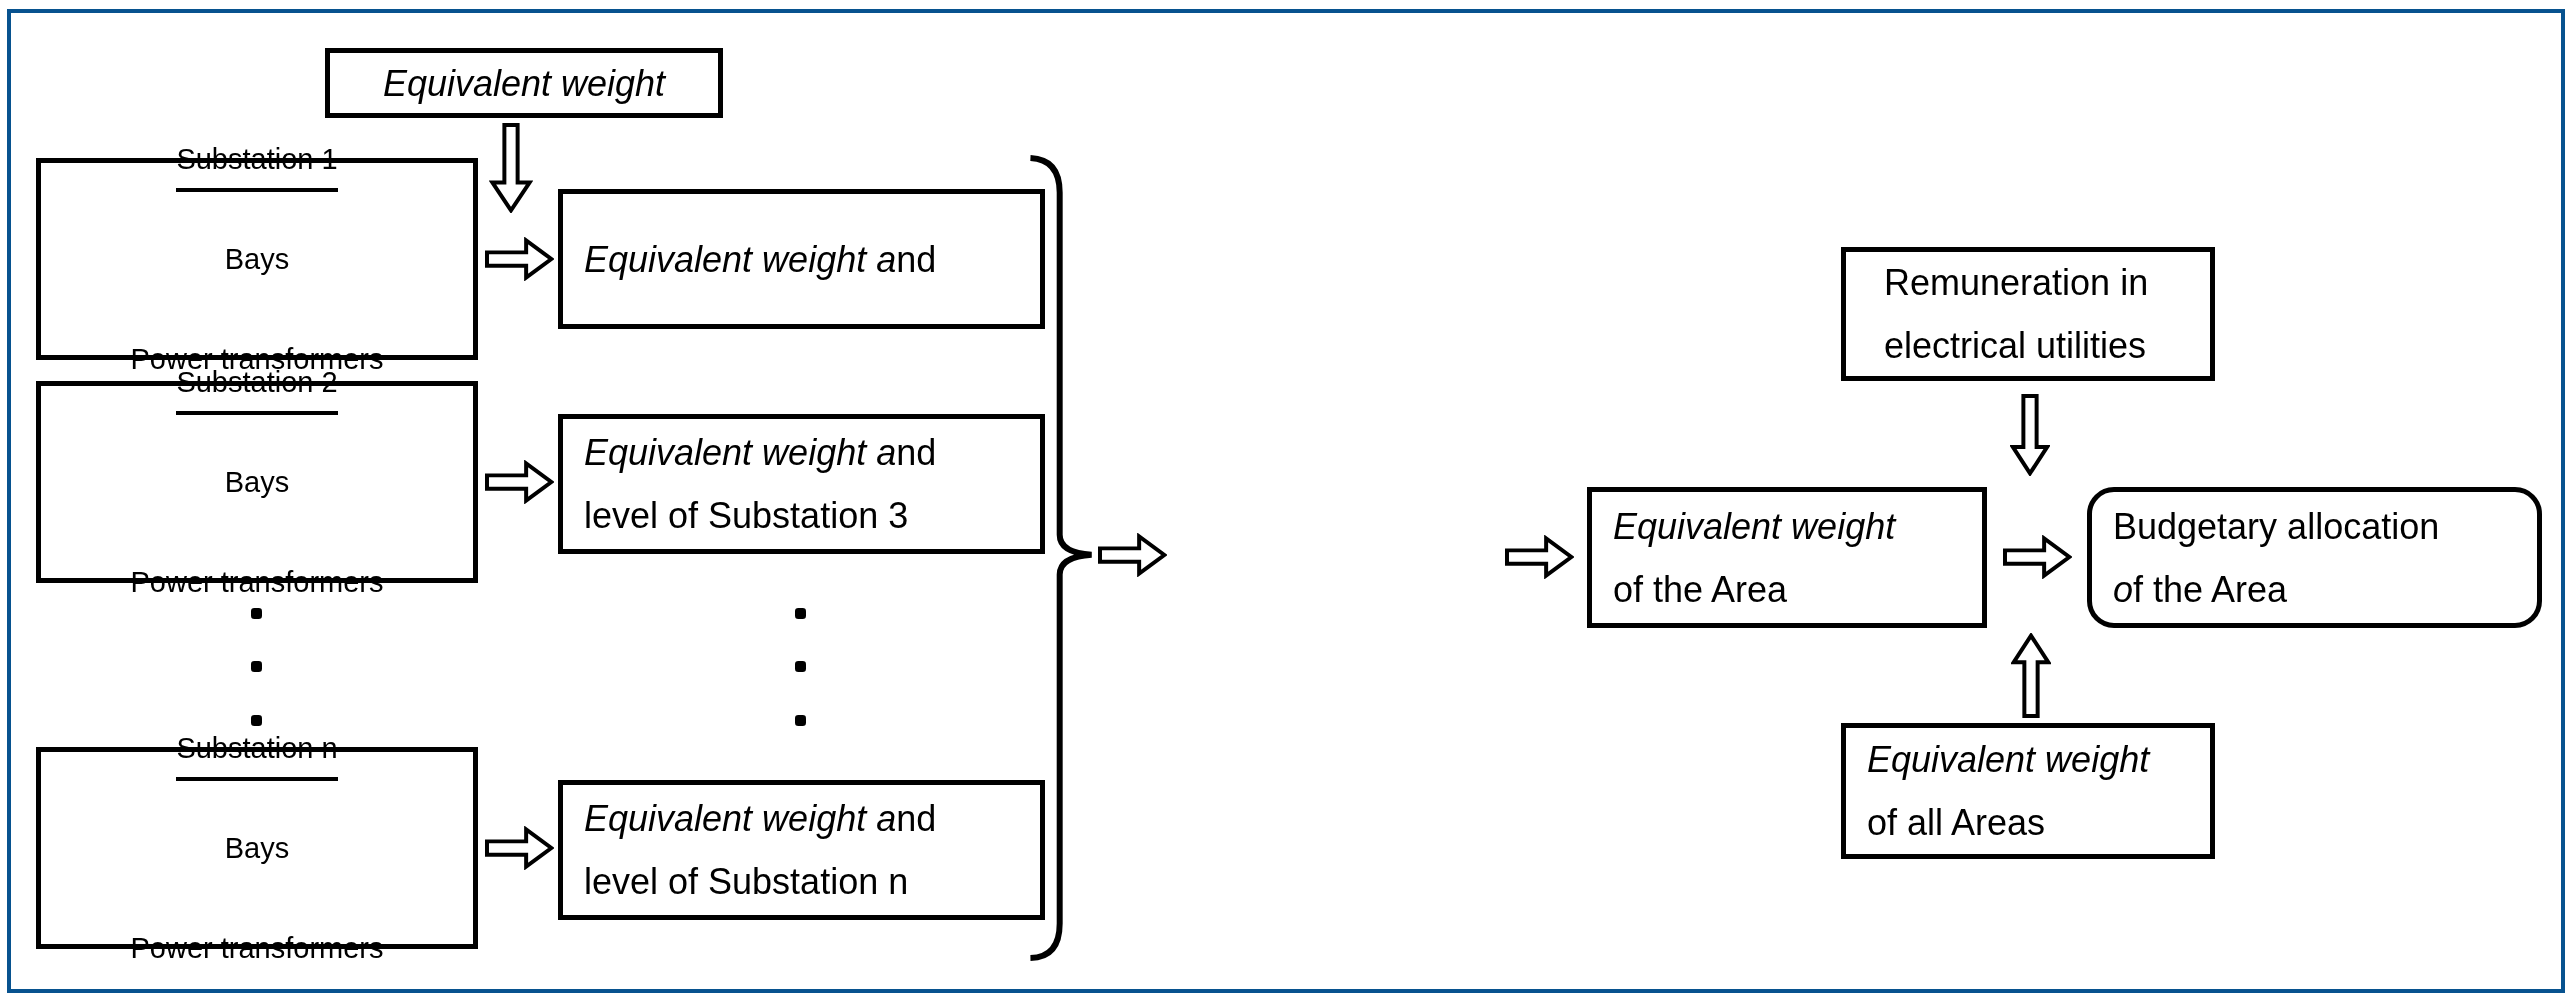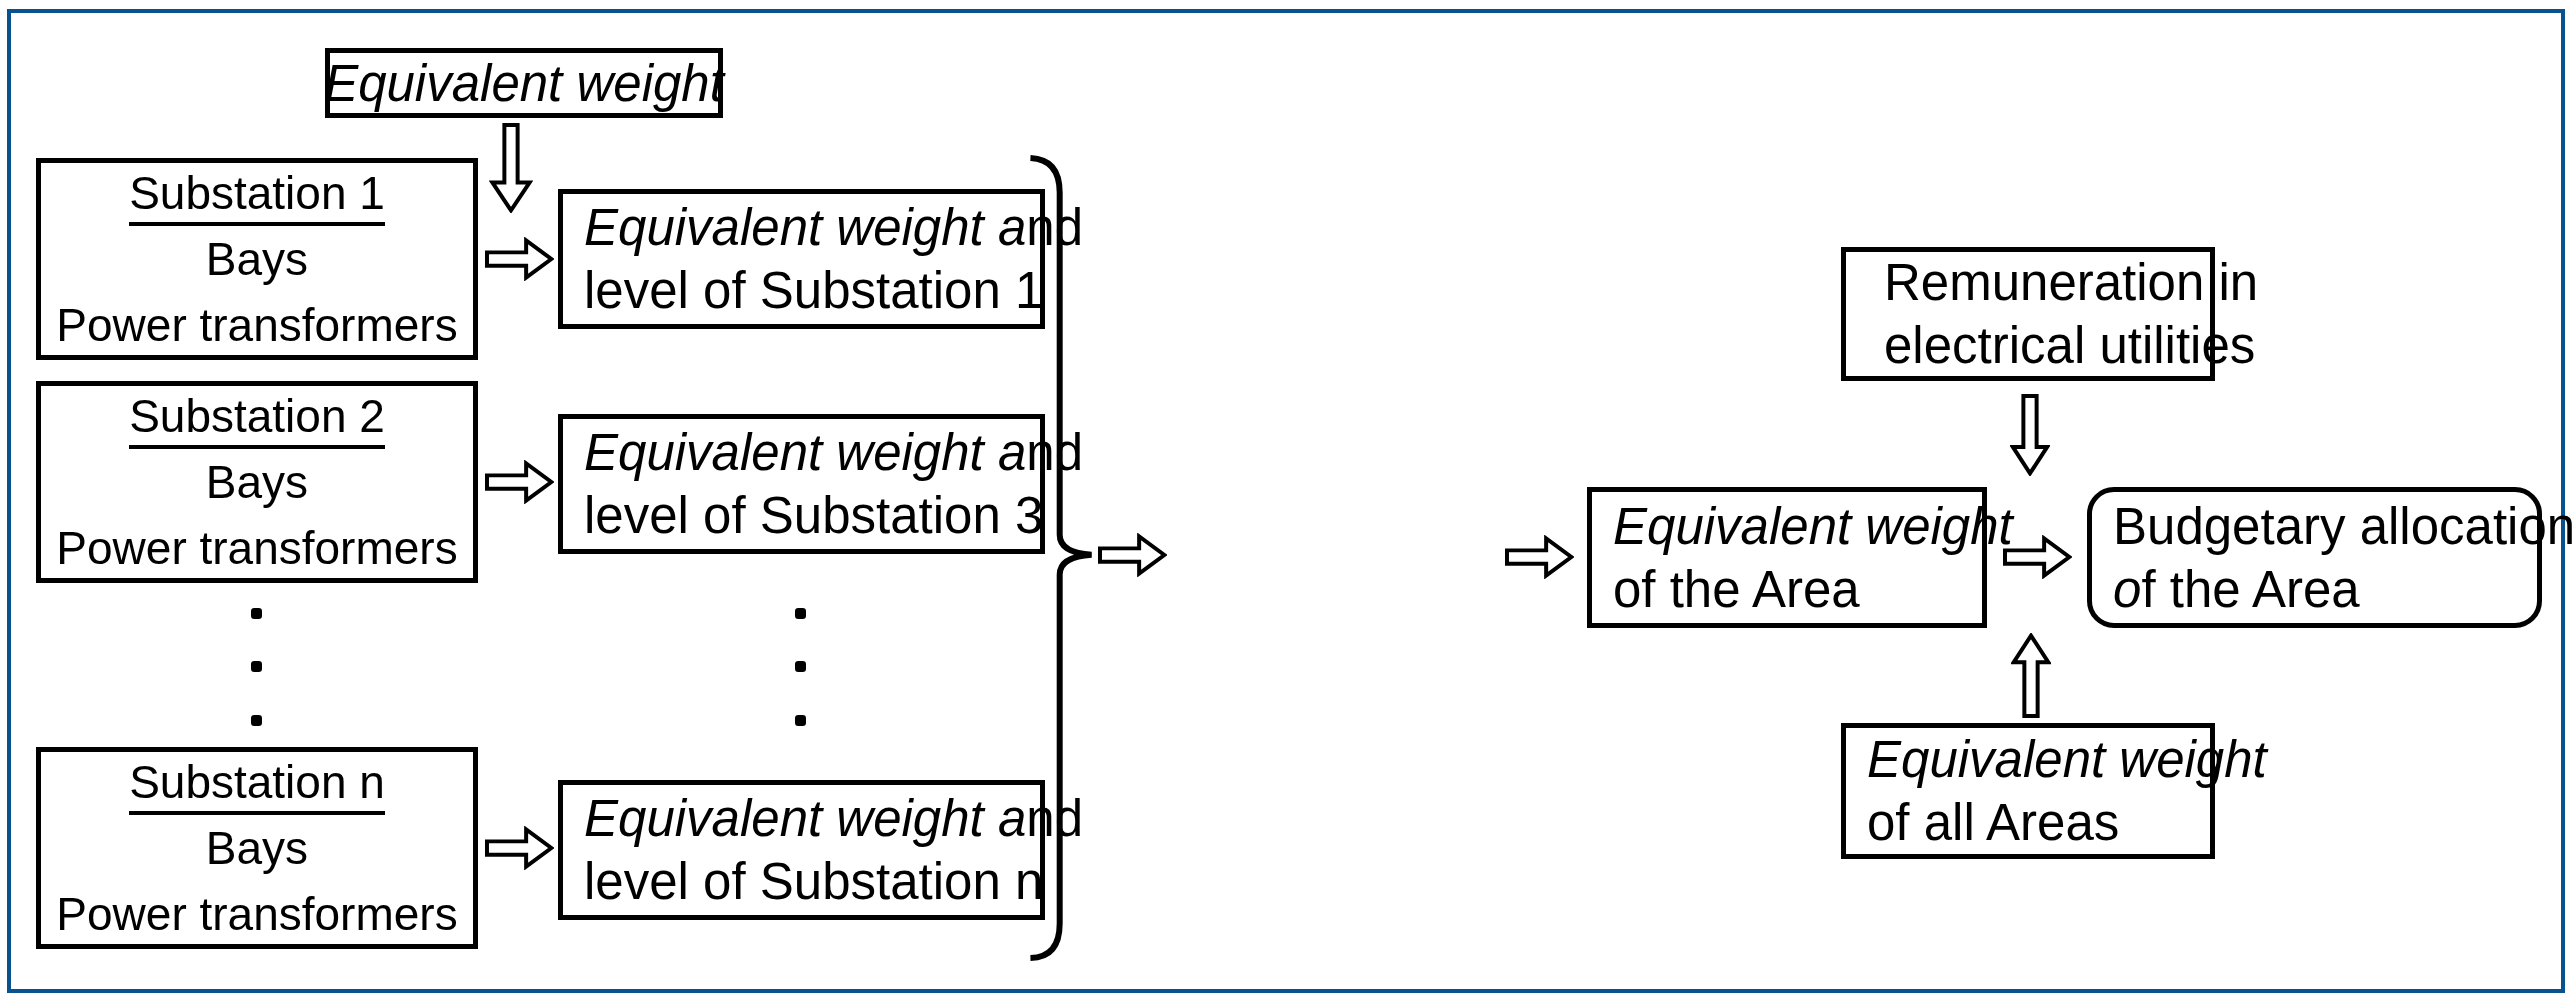--- a/index.html
+++ b/index.html
@@ -19,27 +19,27 @@
     background: #ffffff;
   }
   .box {
     position: absolute;
     box-sizing: border-box;
     border: 5.3px solid #000;
     background: #fff;
     display: flex;
     flex-direction: column;
     justify-content: center;
-    font-size: 51px;
+    font-size: 36px;
     line-height: 63px;
     white-space: nowrap;
   }
   .box.center { align-items: center; text-align: center; }
   .box.left   { padding-left: 21px; }
-  .sub { font-size: 46px; line-height: 66px; }
+  .sub { font-size: 29px; line-height: 66px; gap: 34px; }
   .sub .title-u {
     display: inline-block;
     border-bottom: 4.7px solid #000;
     padding-bottom: 2.7px;
     line-height: 52px;
     margin-top: 6.6px;
   }
   .it { font-style: italic; }
   .arrow { position: absolute; }
   .arrow svg { display: block; }
@@ -74,21 +74,20 @@
   </div>
 
   <div class="box center sub" style="left:36px; top:747px; width:442px; height:202px;">
     <span class="title-u">Substation n</span>
     <span>Bays</span>
     <span>Power transformers</span>
   </div>
 
   <div class="box left" style="left:558px; top:189px; width:487px; height:140px;">
     <span><span class="it">Equivalent weight a</span><span>nd</span></span>
-    <span>level of Substation 1</span>
   </div>
 
   <div class="box left" style="left:558px; top:414px; width:487px; height:140px;">
     <span><span class="it">Equivalent weight a</span><span>nd</span></span>
     <span>level of Substation 3</span>
   </div>
 
   <div class="box left" style="left:558px; top:780px; width:487px; height:140px;">
     <span><span class="it">Equivalent weight a</span><span>nd</span></span>
     <span>level of Substation n</span>

